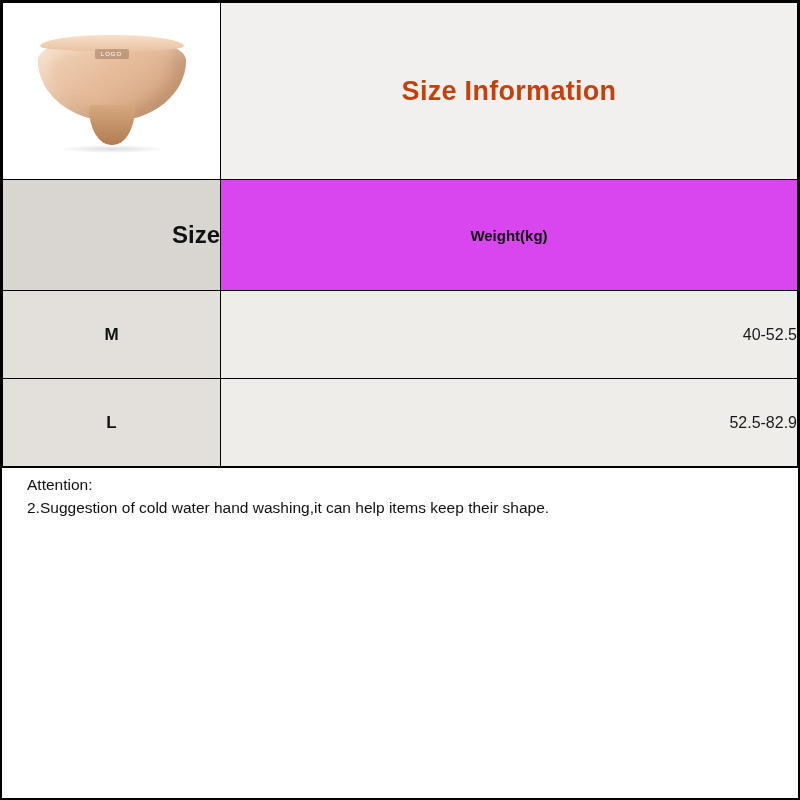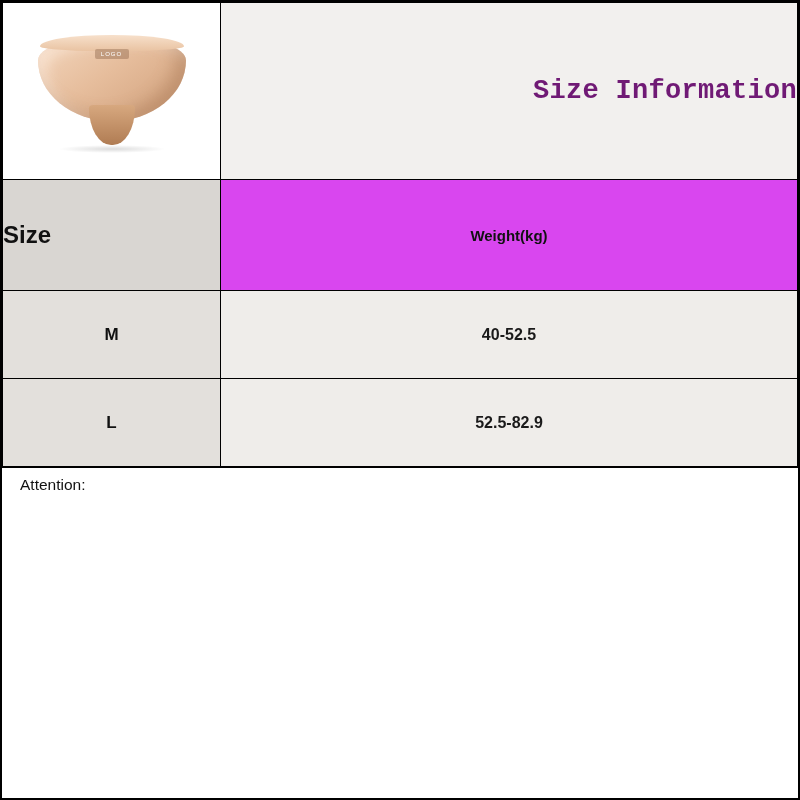--- a/index.html
+++ b/index.html
@@ -35,66 +35,65 @@
   .col-left { width: 218px; }
   
   .cell-image {
     height: 176px;
     background: #ffffff;
     text-align: center;
     vertical-align: middle;
   }
   .cell-title {
     background: #f2f0ee;
-    text-align: right;
+    text-align: center;
     font-size: 27px;
     font-weight: bold;
     letter-spacing: 0.3px;
-    color: #701a75;
-    font-family: Liberation Mono, monospace;
+    color: #c2410c;
   }
   
   .cell-size-head {
     height: 110px;
     background: #d9d6d2;
-    text-align: left;
+    text-align: right;
     font-size: 24px;
     font-weight: bold;
   }
   .cell-weight-head {
     background: #d946ef;
     text-align: center;
     font-size: 15px;
     font-weight: bold;
   }
   
   .cell-size {
     height: 87px;
     background: #e3e0dc;
     text-align: center;
     font-size: 17px;
     font-weight: bold;
   }
   .cell-weight {
     background: #efedea;
-    text-align: center;
+    text-align: right;
     font-size: 16px;
-    font-weight: bold;
+    font-weight: normal;
     color: #1a1a1a;
   }
   
   .attention {
     box-sizing: border-box;
     border-top: 1px solid #000;
     padding: 6px 6px 6px 8px;
     background: #ffffff;
     height: 162px;
   }
   .attention p {
-    margin: 0 0 1px 10px;
+    margin: 0 0 1px 17px;
     font-size: 15.5px;
     line-height: 1.42;
     color: #111;
   }
   .attention .att-title {
     font-size: 15.5px;
   }
   
   .garment {
     position: relative;
@@ -210,15 +209,16 @@
       </tr>
       <tr>
         <td class="cell-size">L</td>
         <td class="cell-weight">52.5-82.9</td>
       </tr>
     </tbody>
   </table>
 
   <div class="attention">
     <p class="att-title">Attention:</p>
+    <p>2.Suggestion of cold water hand washing,it can help items keep their shape.</p>
   </div>
 
 </div>
 
 </body></html>

